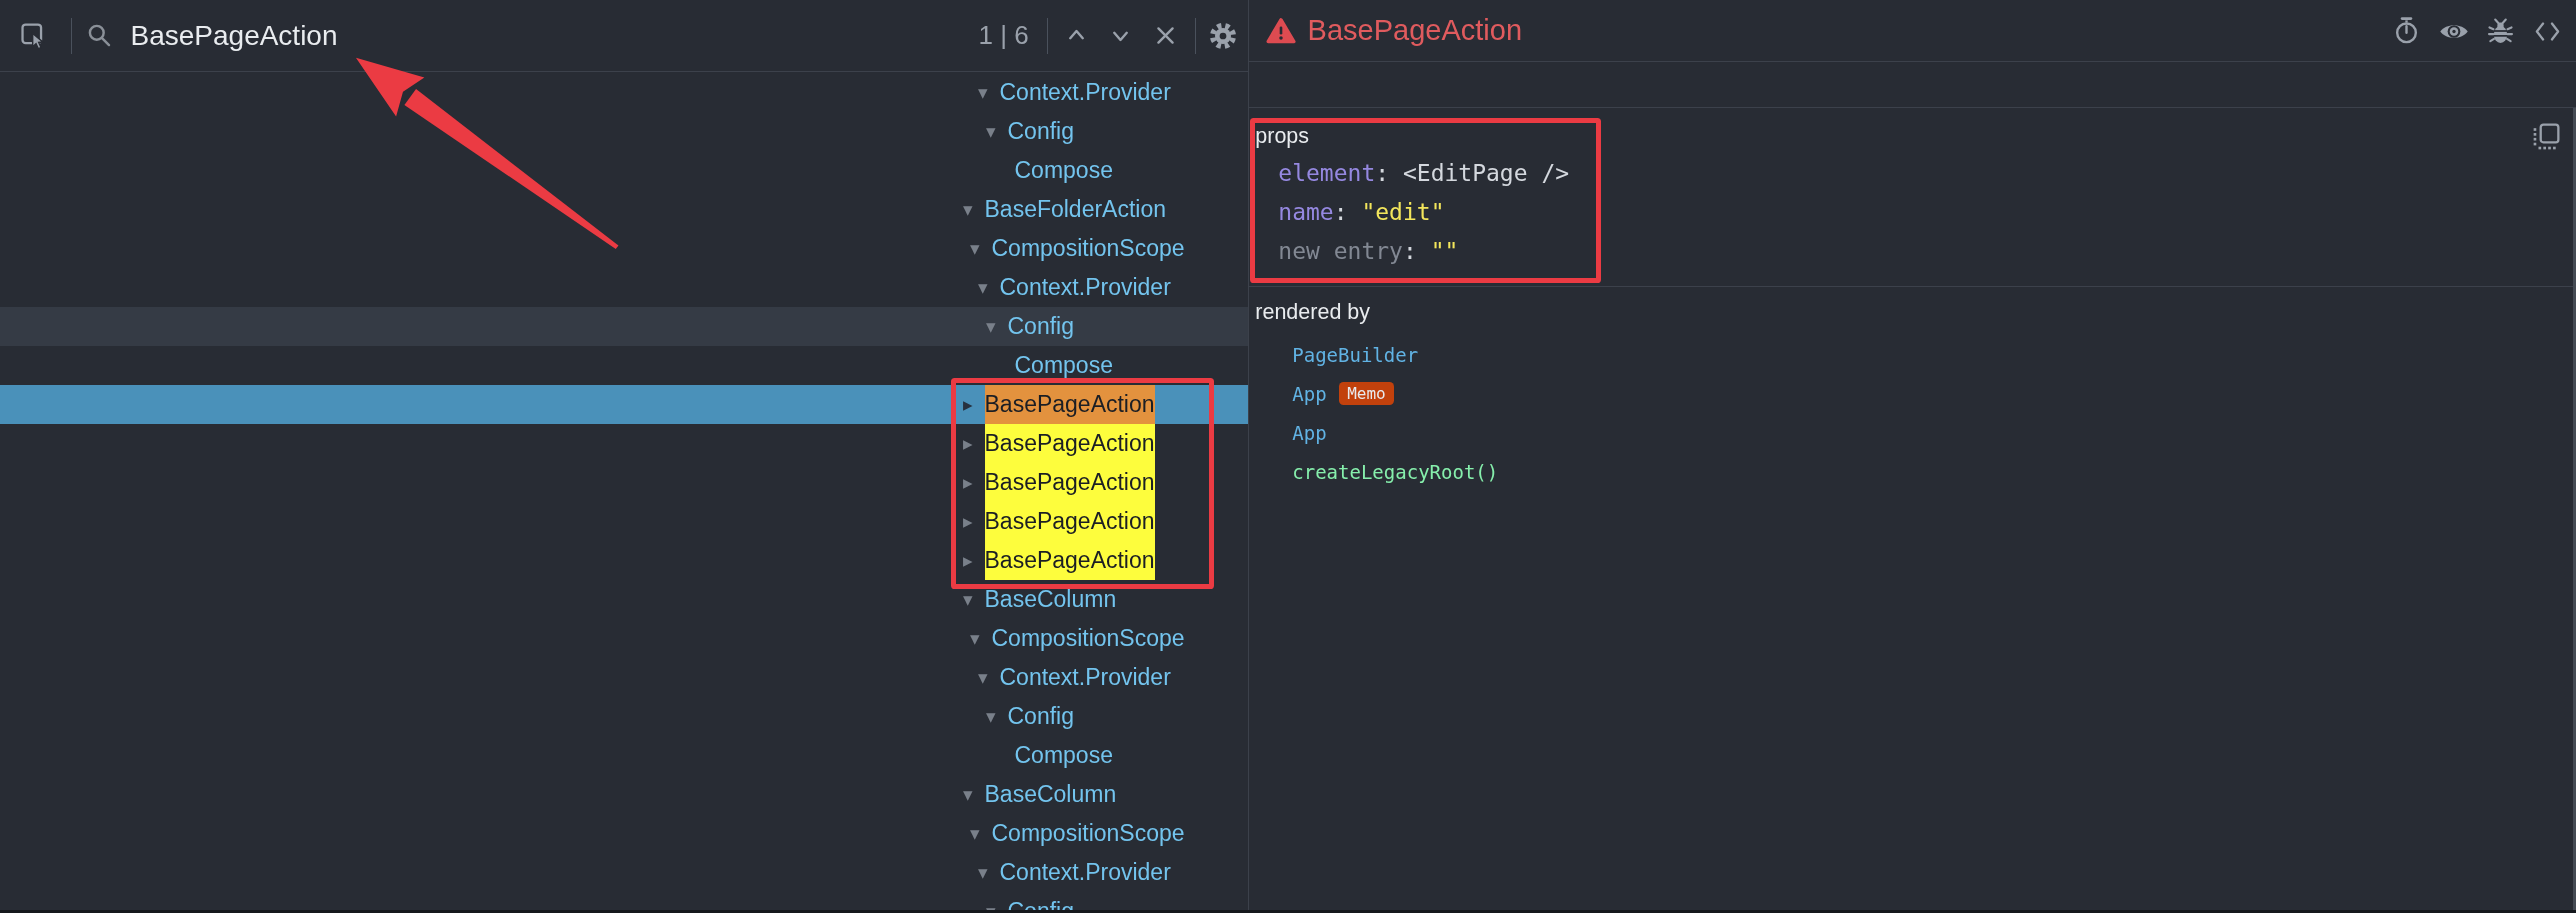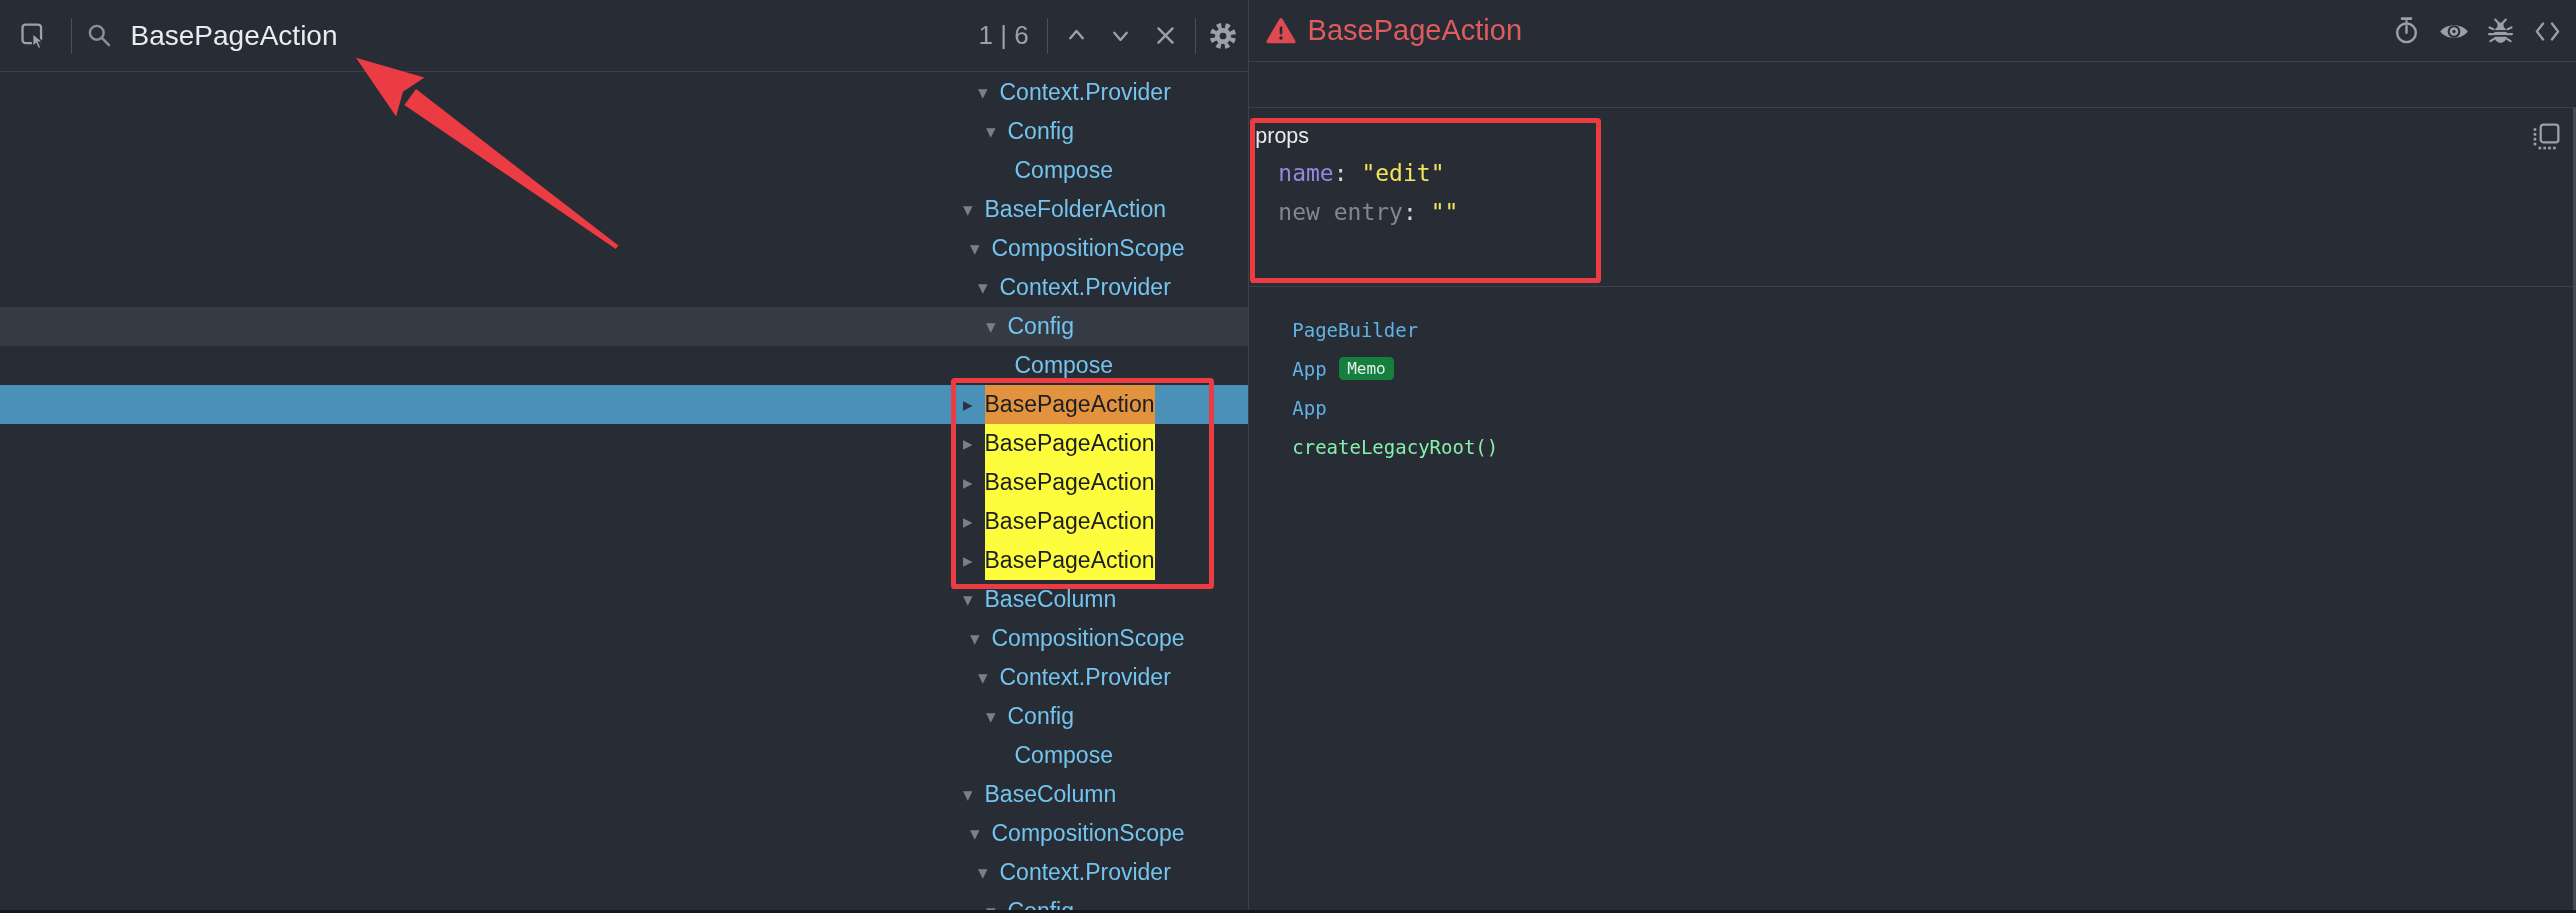--- a/index.html
+++ b/index.html
@@ -53,21 +53,21 @@
   .prow{height:39px;line-height:39px;font-size:23px;white-space:pre}
   .pkey{color:var(--prop_key)} .pkey.placeholder{color:#828893}
   .pcolon{color:#d4d8de}
   .pval.element{color:#d4d8de} .pval.string{color:var(--string_value)}
   .copy-btn{position:absolute;right:14.3px;top:12.5px;width:32px;height:32px;display:flex;align-items:center;justify-content:center}
   .rp-rendered{padding:12.5px 0 0 6.3px}
   .rendered-rows{margin-top:10.7px;padding-left:37px}
   .rrow{height:39px;display:flex;align-items:center;font-size:19px;white-space:pre}
   .rlabel.link{color:var(--link)}
   .rlabel.plain{color:#86efac}
-  .badge{margin-left:12.5px;background:#15803d;color:#e7eaee;font-size:16px;
+  .badge{margin-left:12.5px;background:#c2410c;color:#e7eaee;font-size:16px;
          padding:1.8px 8px;border-radius:4.5px;font-family:"DejaVu Sans Mono","Liberation Mono",monospace}
 
   .right-scrollbar{position:absolute;right:0;top:108px;bottom:0;width:2.7px;background:#454b54}
   .bottom-edge{position:absolute;left:0;bottom:0;width:100%;height:3.6px;background:#15181d}
 
   
   .anno{position:absolute;z-index:10;pointer-events:none}
   .anno-box{border:5.4px solid var(--annotation);border-radius:3.6px}
   #anno-box-matches{left:951px;top:378px;width:263px;height:211px}
   #anno-box-props{left:1250px;top:118px;width:351px;height:165px}
@@ -257,20 +257,21 @@
         </svg>
       </div>
     </div>
   </div>
 
   <div class="rp-strip"></div>
 
   <div class="rp-props">
     <div class="section-label">props</div>
     <div class="prop-rows mono" id="prop-rows">
+        <div class="prow"><span class="pkey normal">element</span><span class="pcolon">: </span><span class="pval element">&lt;EditPage /&gt;</span></div>
         <div class="prow"><span class="pkey normal">name</span><span class="pcolon">: </span><span class="pval string">"edit"</span></div>
         <div class="prow"><span class="pkey placeholder">new entry</span><span class="pcolon">: </span><span class="pval string">""</span></div>
       </div>
     <div class="copy-btn">
       <svg width="30" height="30" viewBox="0 0 34 34">
         <rect x="11" y="3" width="20" height="20" rx="3" fill="none" stroke="#9aa1ab" stroke-width="2.6"></rect>
         <g fill="#9aa1ab">
           <rect x="3" y="7" width="3" height="3"></rect>
             <rect x="3" y="12.5" width="3" height="3"></rect>
           <rect x="3" y="18" width="3" height="3"></rect>
@@ -278,20 +279,21 @@
           <rect x="8.5" y="28" width="3" height="3"></rect>
             <rect x="14" y="28" width="3" height="3"></rect>
           <rect x="19.5" y="28" width="3" height="3"></rect>
             <rect x="25" y="28" width="3" height="3"></rect>
         </g>
       </svg>
     </div>
   </div>
 
   <div class="rp-rendered">
+    <div class="section-label">rendered by</div>
     <div class="rendered-rows mono" id="rendered-rows">
         <div class="rrow"><span class="rlabel link">PageBuilder</span></div>
         <div class="rrow"><span class="rlabel link">App</span><span class="badge">Memo</span></div>
         <div class="rrow"><span class="rlabel link">App</span></div>
         <div class="rrow"><span class="rlabel plain">createLegacyRoot()</span></div>
       </div>
   </div>
 </div>
 
 <div class="right-scrollbar"></div>

